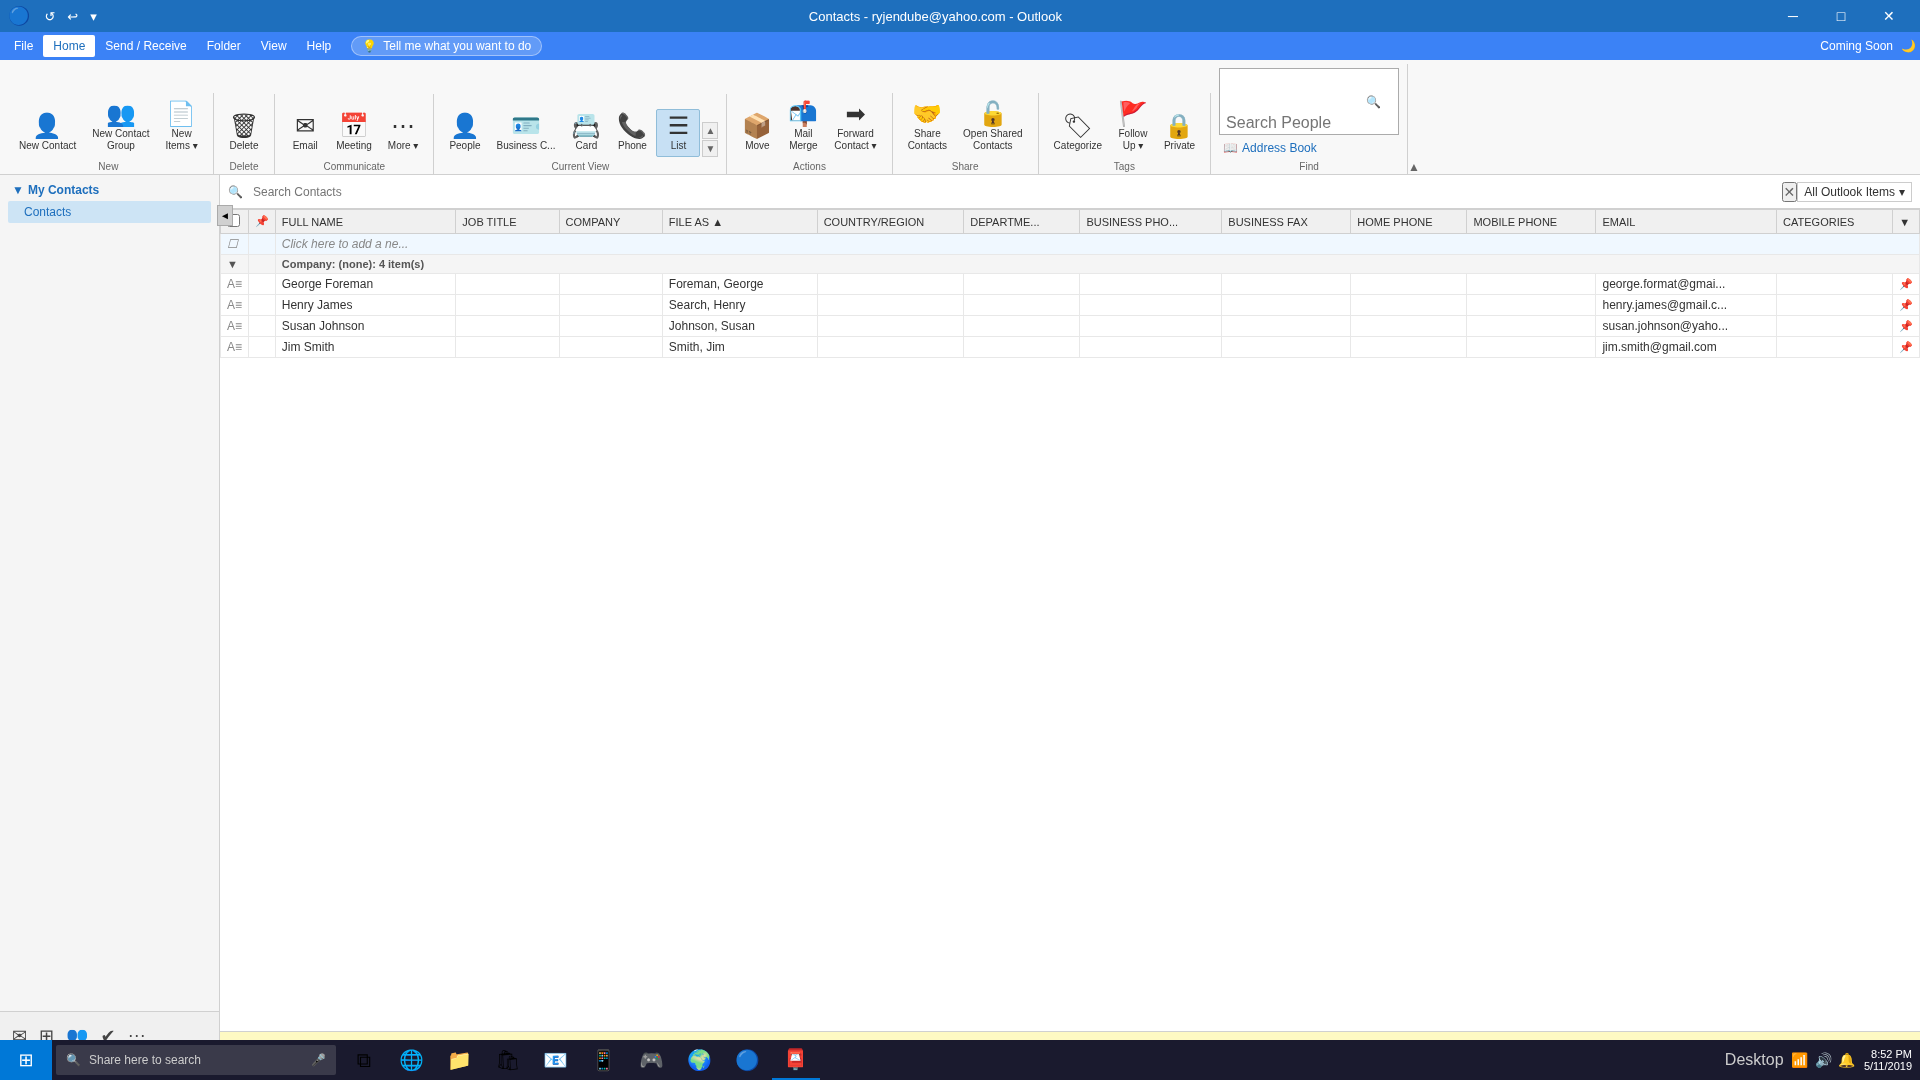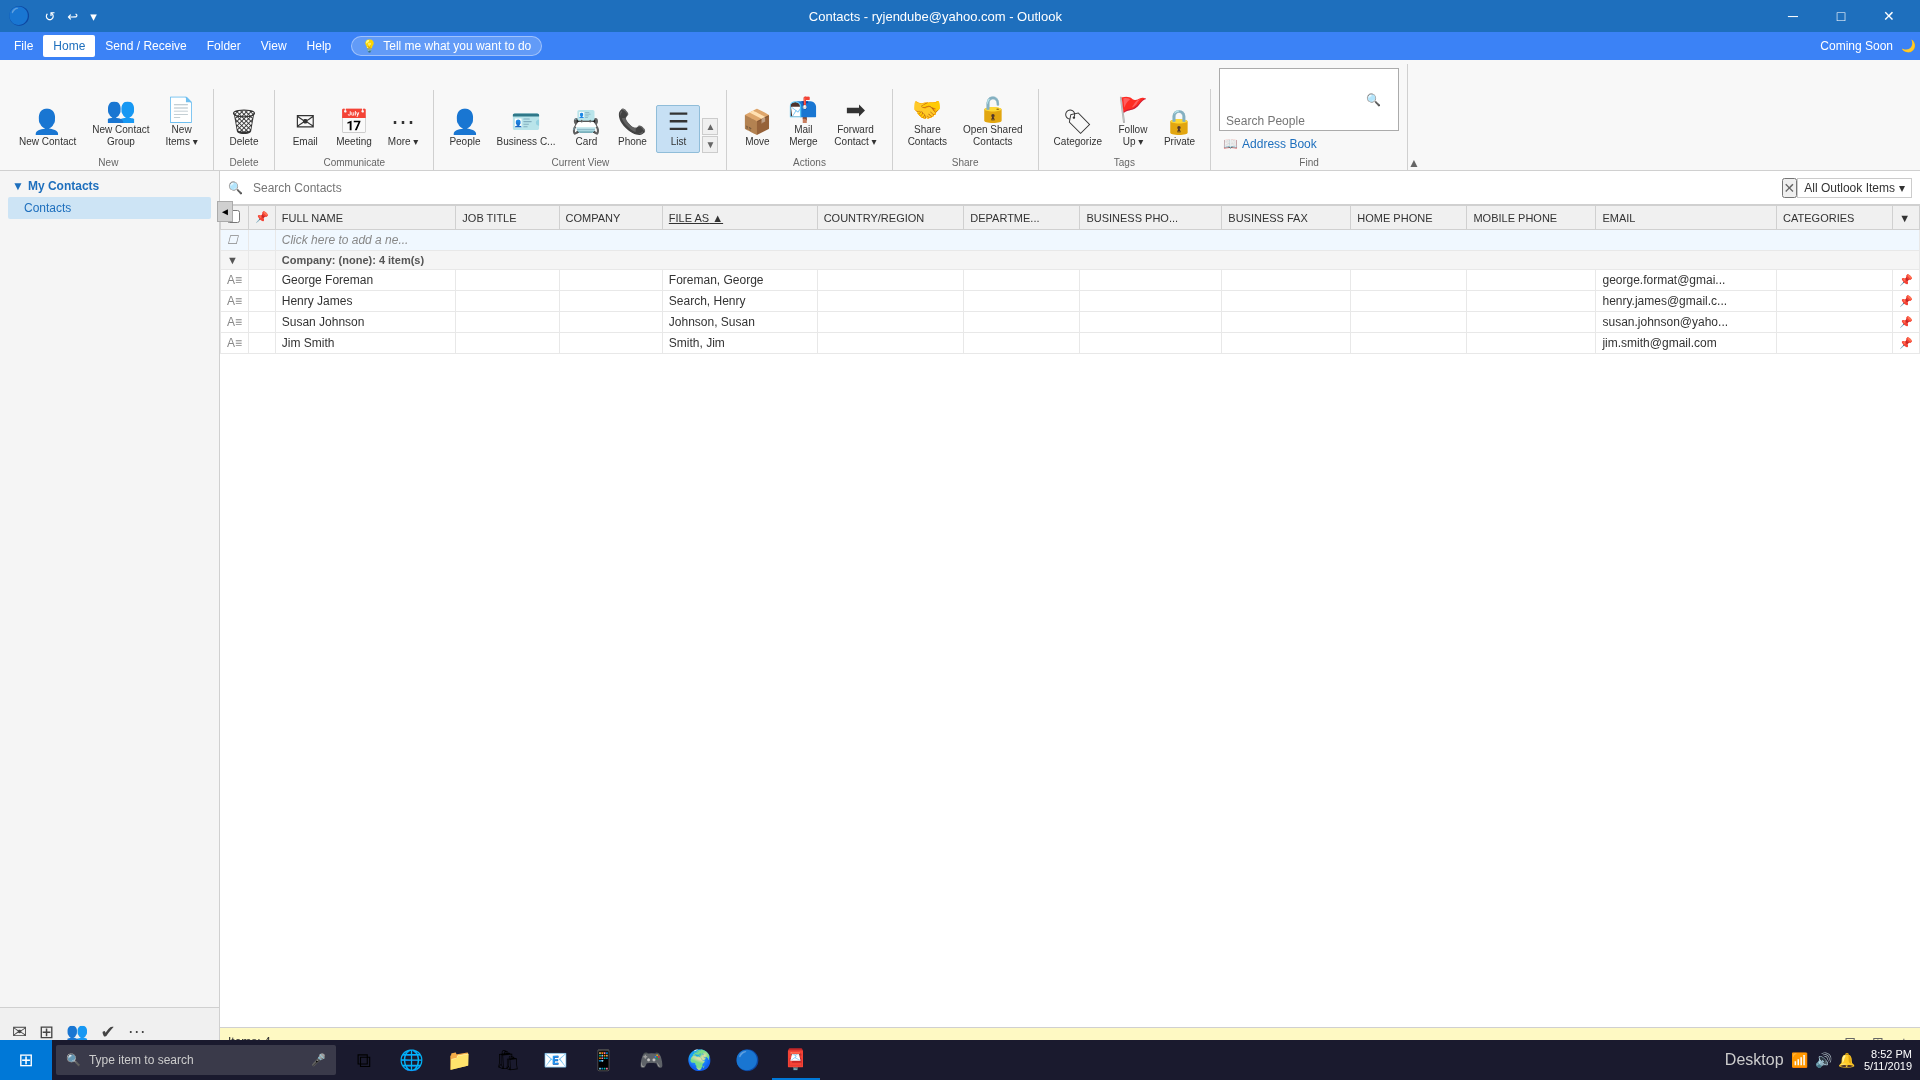--- a/index.html
+++ b/index.html
@@ -431,21 +431,21 @@
           <span class="icon">🔒</span>
           <span class="label">Private</span>
         </button>
       </div>
       <div class="ribbon-group-label">Tags</div>
     </div>
 
     <div class="ribbon-group">
       <div style="display:flex;flex-direction:column;gap:4px;">
         <div class="search-people-box">
-          <input type="text" style="border: none; outline: none; font-size: 12px; width: 140px; margin-top: 43px;" placeholder="Search People">
+          <input type="text" style="border: none; outline: none; font-size: 16px; width: 140px; margin-top: 43px;" placeholder="Search People">
           <span>🔍</span>
         </div>
         <div class="address-book-link">
           <span>📖</span>
           <span>Address Book</span>
         </div>
       </div>
       <div class="ribbon-group-label">Find</div>
     </div>
 
@@ -493,21 +493,21 @@
       <table>
         <thead>
           <tr>
             <th class="th-icon-col">
               <input type="checkbox" style="">
             </th>
             <th class="th-flag-col">📌</th>
             <th style="min-width:140px;">FULL NAME</th>
             <th style="min-width:80px;">JOB TITLE</th>
             <th style="min-width:80px;">COMPANY</th>
-            <th style="min-width:120px;text-decoration:underline;"><span>FILE AS</span> ▲</th>
+            <th style="min-width:120px;"><span>FILE AS</span> ▲</th>
             <th style="min-width:110px;">COUNTRY/REGION</th>
             <th style="min-width:90px;">DEPARTME...</th>
             <th style="min-width:110px;">BUSINESS PHO...</th>
             <th style="min-width:100px;">BUSINESS FAX</th>
             <th style="min-width:90px;">HOME PHONE</th>
             <th style="min-width:100px;">MOBILE PHONE</th>
             <th style="min-width:140px;">EMAIL</th>
             <th style="min-width:90px;">CATEGORIES</th>
             <th style="width:20px;">▼</th>
           </tr>
@@ -606,21 +606,21 @@
         <button class="view-mode-btn">+</button>
       </div>
     </div>
   </div>
 </div>
 
 <div class="taskbar">
   <div class="taskbar-start">⊞</div>
   <div class="taskbar-search">
     <span>🔍</span>
-    <span>Type item to search</span>
+    <span>Share here to search</span>
     <span style="margin-left:auto;">🎤</span>
   </div>
   <div class="taskbar-apps">
     <div class="taskbar-app">⧉</div>
     <div class="taskbar-app">🌐</div>
     <div class="taskbar-app">📁</div>
     <div class="taskbar-app">🛍</div>
     <div class="taskbar-app">📧</div>
     <div class="taskbar-app">📱</div>
     <div class="taskbar-app">🎮</div>

